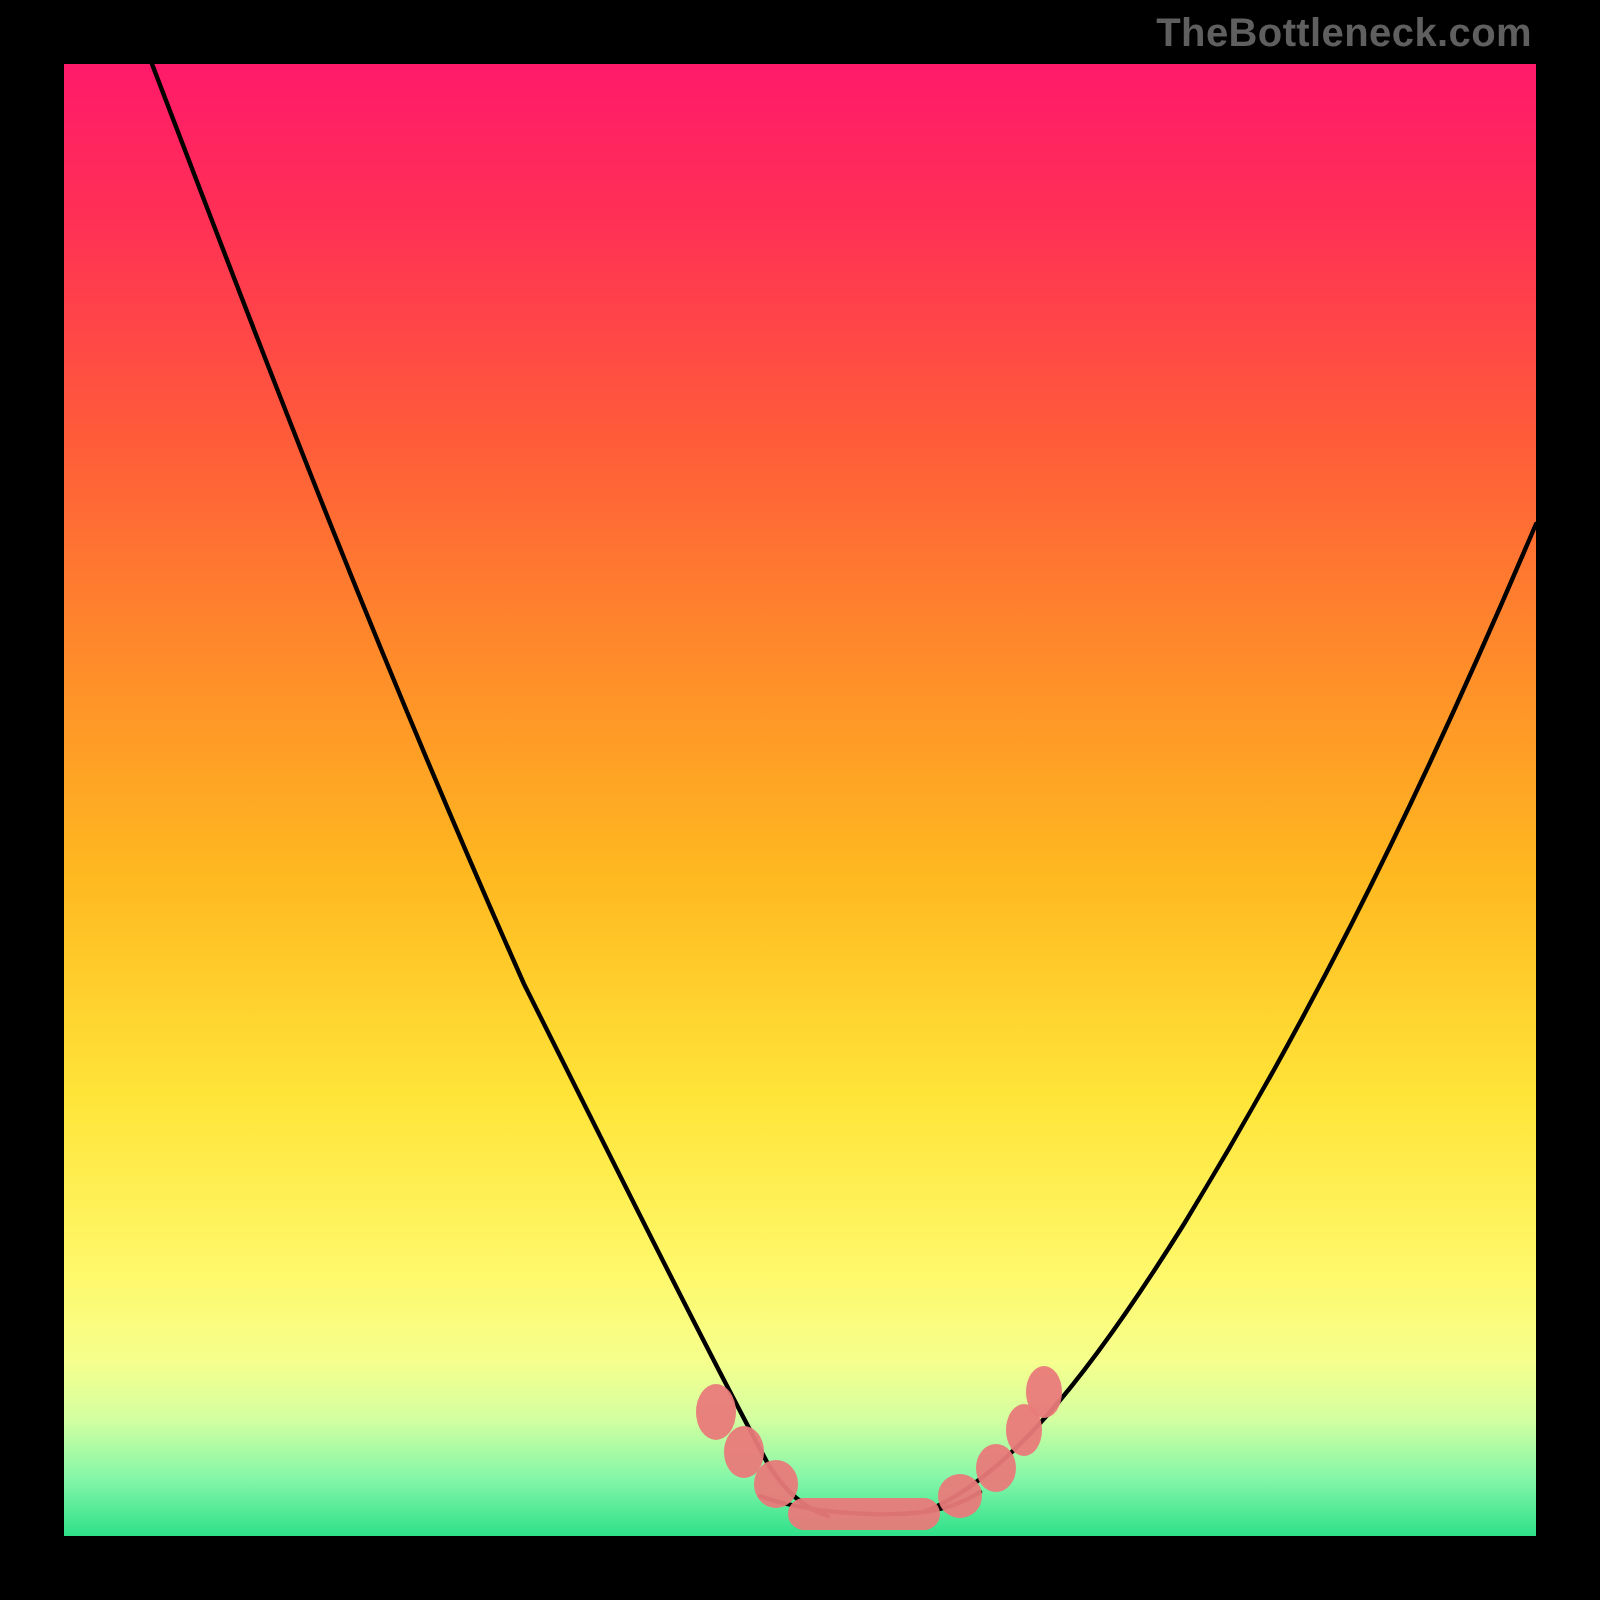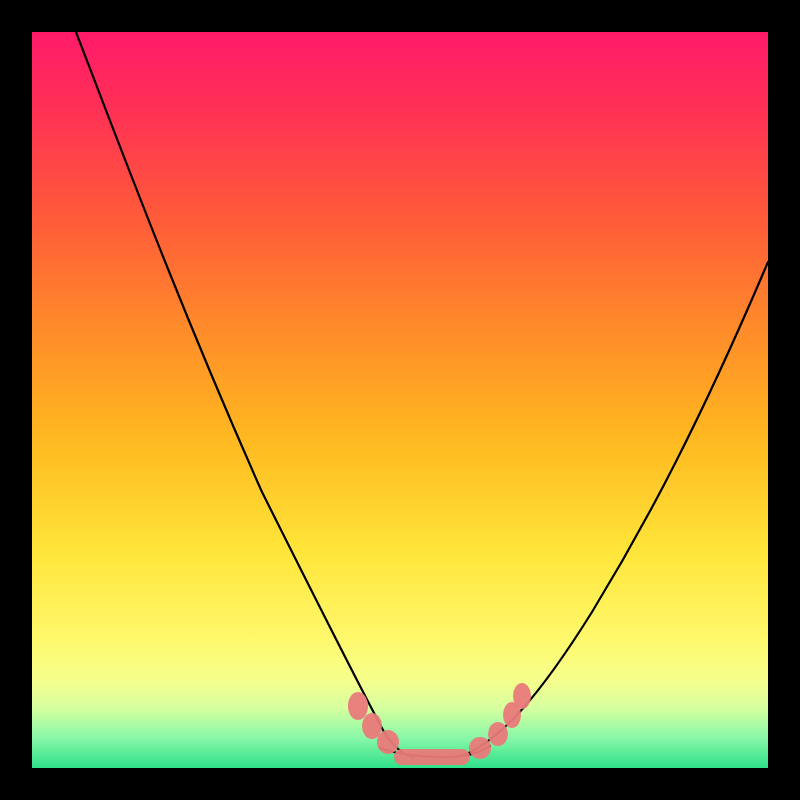--- a/index.html
+++ b/index.html
@@ -66,20 +66,21 @@
   .blob {
     fill: #e97a7a;
     opacity: 0.95;
   }
 </style>
 </head>
 <body>
 
 <div class="frame">
 
+  <div class="attribution">TheBottleneck.com</div>
 
   <div class="plot-area">
     <svg class="curves" viewBox="0 0 736 736" preserveAspectRatio="none">
 
       <path class="curve-line" d="M 44 0
                C 90 120, 150 280, 230 460
                C 280 560, 320 640, 352 700
                C 362 716, 372 723, 382 726"></path>
 
       <path class="curve-line" d="M 348 716

